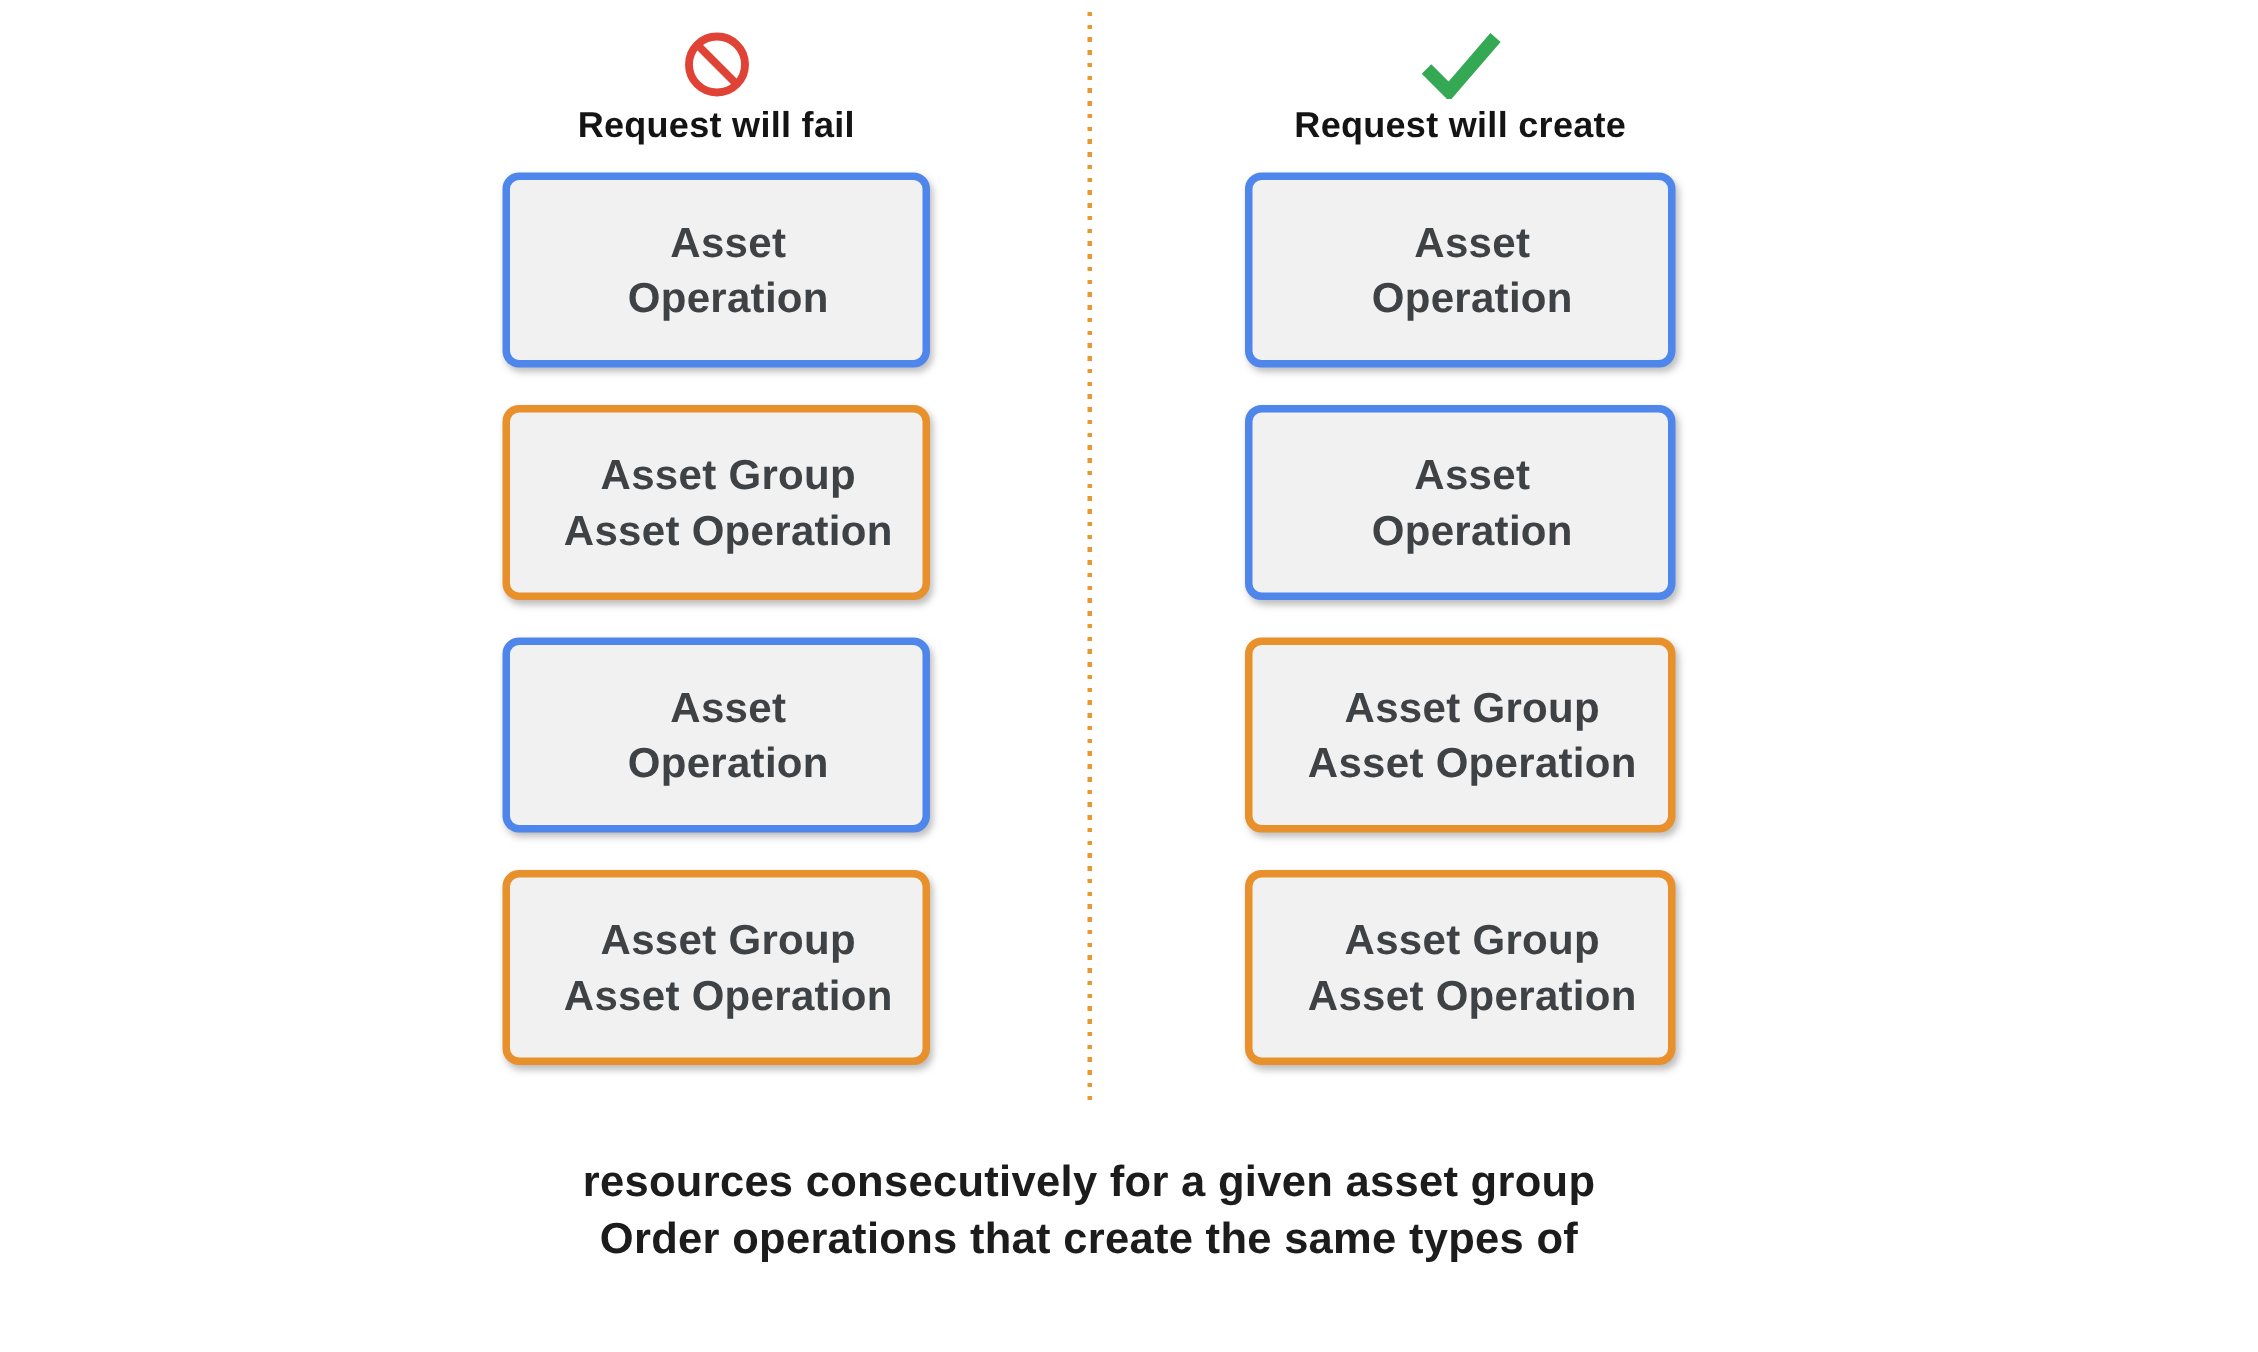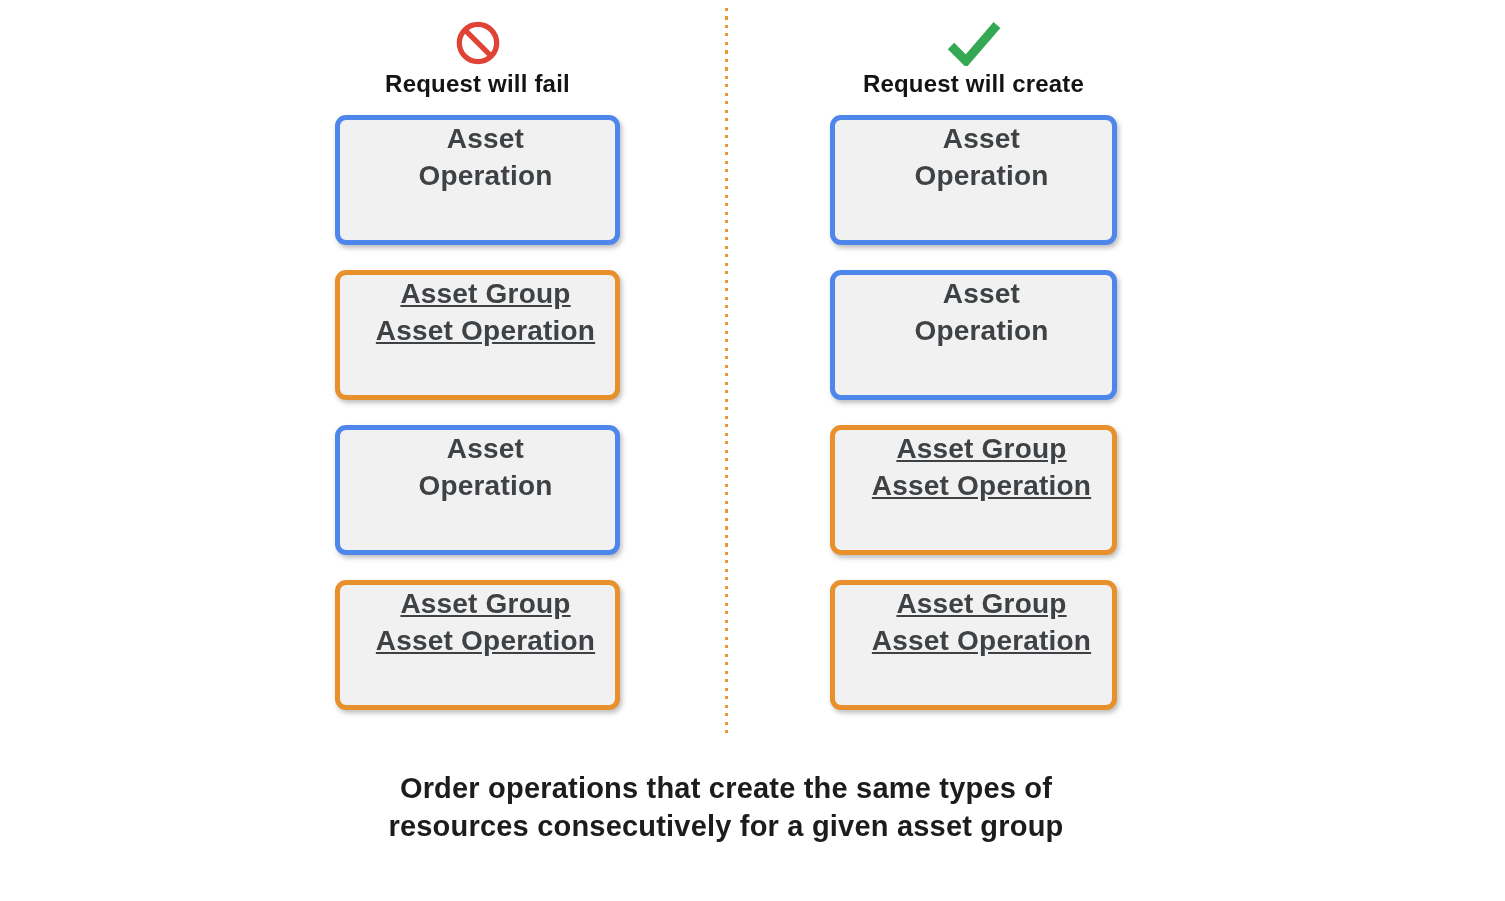--- a/index.html
+++ b/index.html
@@ -50,31 +50,31 @@
     box-sizing: border-box;
     width: 100%;
     height: 130px;
     background: #f1f1f1;
     border-radius: 11px;
     border: 5px solid transparent;
     box-shadow: 2px 3px 5px rgba(110,110,110,0.45);
     display: flex;
     flex-direction: column;
     align-items: center;
-    justify-content: flex-start;
+    justify-content: center;
     text-align: center;
     font-weight: bold;
     font-size: 28px;
     line-height: 37px;
     color: #3f4245;
     letter-spacing: 0.2px;
     padding-left: 16px;
   }
   .box.blue   { border-color: #4e86ec; }
-  .box.orange { border-color: #e8912c; text-decoration: underline; }
+  .box.orange { border-color: #e8912c; }
 
   
   .divider {
     position: absolute;
     left: 725px;
     top: 8px;
     width: 3px;
     height: 730px;
     background: repeating-linear-gradient(
       to bottom,
@@ -155,17 +155,17 @@
         <div>Asset Operation</div>
       </div>
       <div class="box orange">
         <div>Asset Group</div>
         <div>Asset Operation</div>
       </div>
     </div>
   </div>
 
   <div class="caption">
+    <div>resources consecutively for a given asset group</div>
     <div>Order operations that create the same types of</div>
-    <div>resources consecutively for a given asset group</div>
   </div>
 
 </div>
 
 </body></html>

